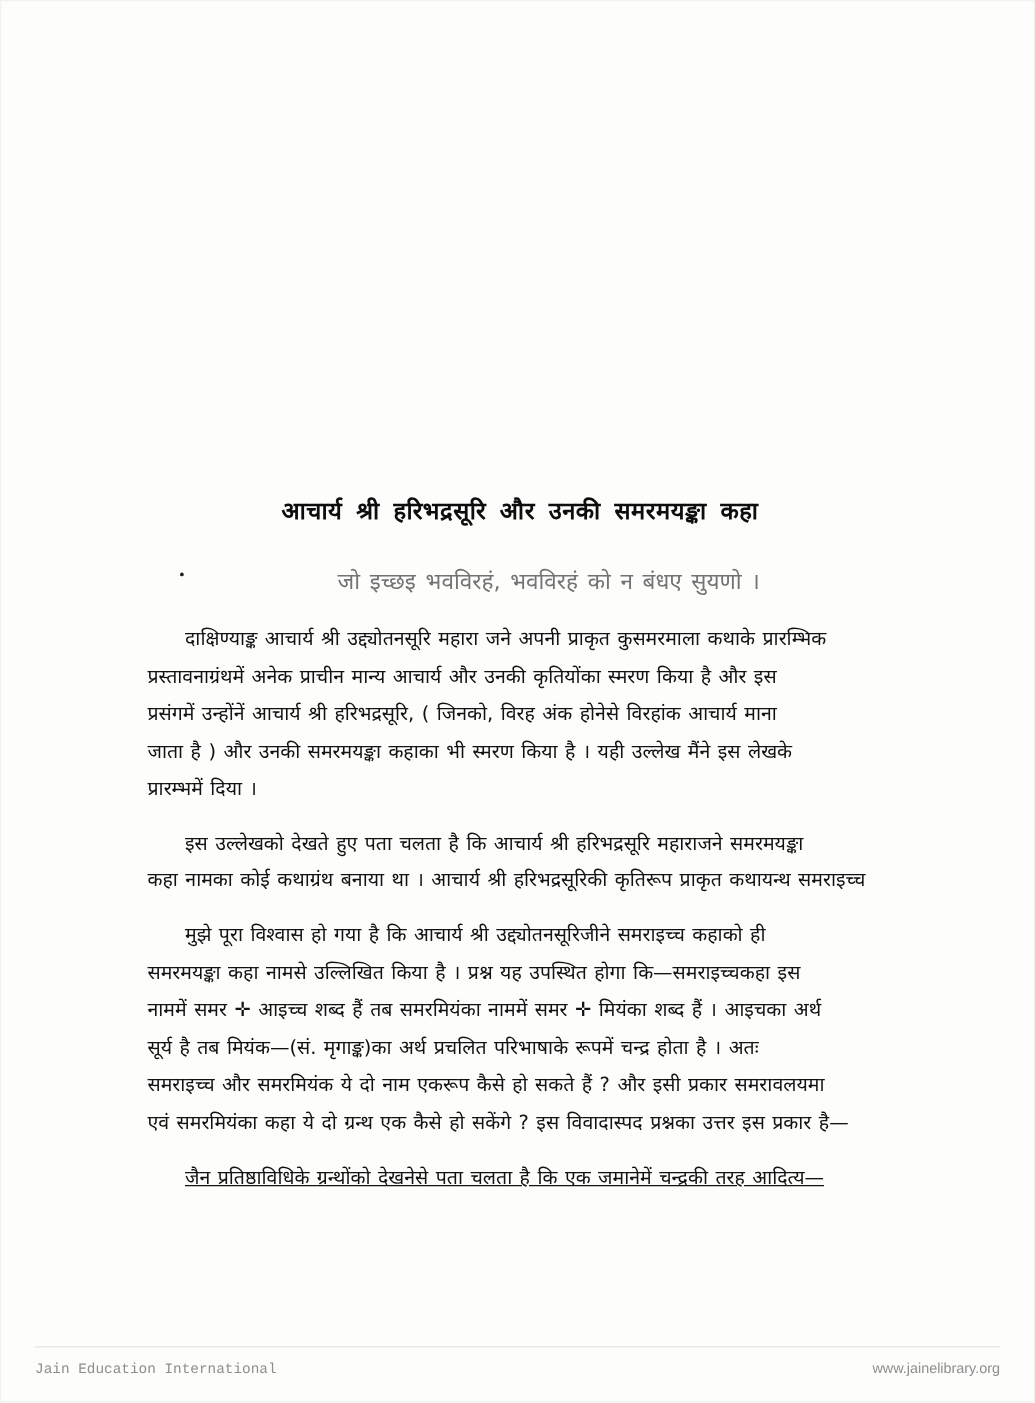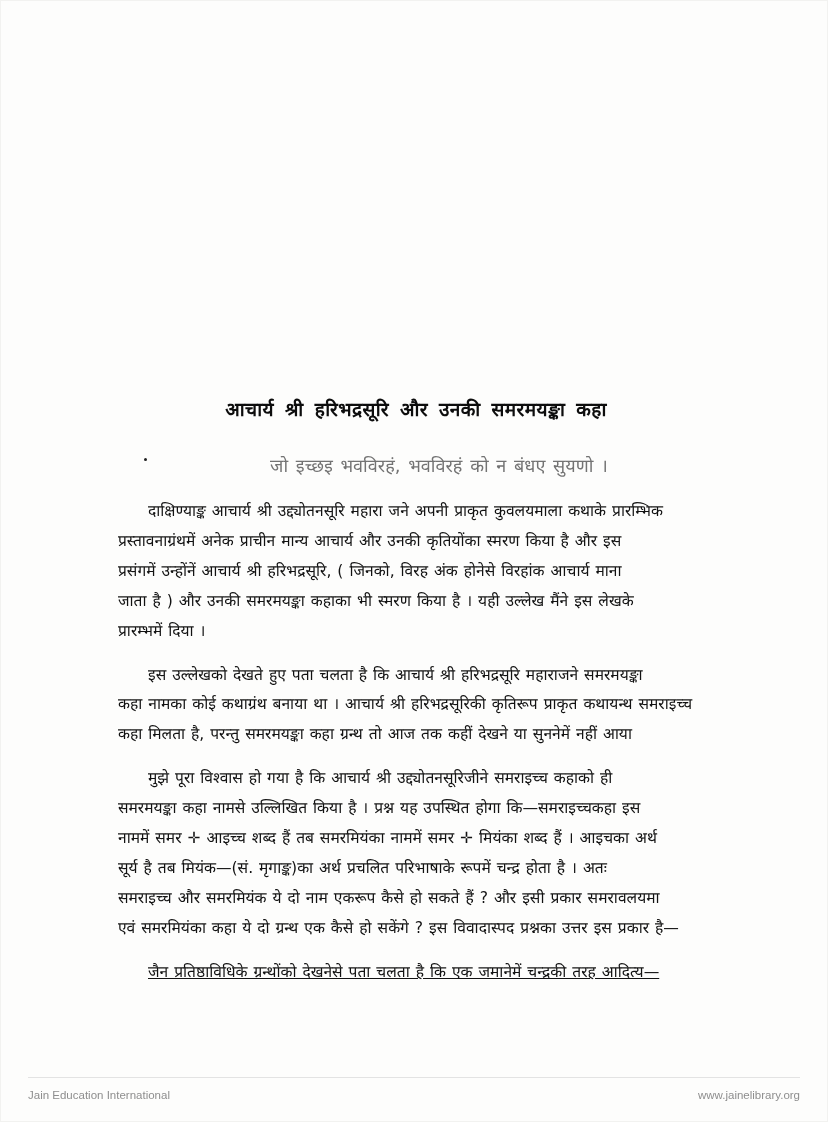--- a/index.html
+++ b/index.html
@@ -107,21 +107,21 @@
     height: 22px;
     padding: 0 28px;
     display: flex;
     align-items: center;
     justify-content: space-between;
     font-family: "Liberation Sans", "DejaVu Sans", sans-serif;
     font-size: 11.5px;
     color: #8e8e8e;
   }
   .footer .center { flex: 1; text-align: center; }
-  .footer .left { width: 210px; text-align: left; }
+  .footer .left { width: 210px; text-align: left; font-family: Liberation Mono, monospace; }
   .footer .right { width: 210px; text-align: right; }
 
   .footer-rule {
     position: absolute;
     left: 28px;
     right: 28px;
     bottom: 44px;
     height: 1px;
     background: #e3e3e3;
   }
@@ -134,31 +134,30 @@
   <div class="content">
 
     <h1 class="doc-title">आचार्य श्री हरिभद्रसूरि और  उनकी  समरमयङ्का कहा</h1>
 
     <div class="verse">
       <span class="bullet"></span>
       <span class="verse-line">जो इच्छइ भवविरहं, भवविरहं को न बंधए सुयणो ।</span>
     </div>
 
     <p class="para">
-      <span class="para-line"><span class="indent"></span><span>दाक्षिण्याङ्क आचार्य श्री उद्द्योतनसूरि महारा जने अपनी प्राकृत कुवलयमाला कथाके प्रारम्भिक</span></span>
+      <span class="para-line"><span class="indent"></span><span>दाक्षिण्याङ्क आचार्य श्री उद्द्योतनसूरि महारा जने अपनी प्राकृत कुसमरमाला कथाके प्रारम्भिक</span></span>
       <span class="para-line">प्रस्तावनाग्रंथमें  अनेक  प्राचीन  मान्य  आचार्य  और  उनकी  कृतियोंका  स्मरण  किया  है  और  इस</span>
       <span class="para-line">प्रसंगमें  उन्होंनें  आचार्य  श्री  हरिभद्रसूरि,   ( जिनको,   विरह  अंक  होनेसे  विरहांक  आचार्य  माना</span>
       <span class="para-line">जाता है )  और उनकी समरमयङ्का कहाका भी स्मरण किया है ।  यही  उल्लेख  मैंने  इस  लेखके</span>
       <span class="para-line">प्रारम्भमें दिया ।</span>
     </p>
 
     <p class="para">
       <span class="para-line"><span class="indent"></span><span>इस उल्लेखको देखते हुए पता चलता है कि आचार्य श्री हरिभद्रसूरि महाराजने समरमयङ्का</span></span>
       <span class="para-line">कहा नामका कोई कथाग्रंथ बनाया था । आचार्य श्री हरिभद्रसूरिकी कृतिरूप प्राकृत कथायन्थ समराइच्च</span>
-      <span class="para-line">कहा मिलता है, परन्तु समरमयङ्का कहा ग्रन्थ तो आज तक कहीं देखने या सुननेमें  नहीं  आया</span>
     </p>
 
     <p class="para">
       <span class="para-line"><span class="indent"></span><span>मुझे पूरा विश्वास  हो गया है  कि  आचार्य  श्री उद्द्योतनसूरिजीने  समराइच्च  कहाको  ही</span></span>
       <span class="para-line">समरमयङ्का कहा नामसे उल्लिखित किया है ।  प्रश्न यह उपस्थित होगा कि—समराइच्चकहा  इस</span>
       <span class="para-line">नाममें समर ✛ आइच्च शब्द हैं तब समरमियंका नाममें समर ✛ मियंका शब्द हैं । आइचका अर्थ</span>
       <span class="para-line">सूर्य है तब मियंक—(सं. मृगाङ्क)का अर्थ प्रचलित परिभाषाके रूपमें चन्द्र होता है । अतः</span>
       <span class="para-line">समराइच्च और समरमियंक ये दो  नाम एकरूप कैसे हो सकते हैं ? और इसी प्रकार समरावलयमा</span>
       <span class="para-line">एवं समरमियंका कहा ये दो ग्रन्थ एक कैसे हो सकेंगे ? इस विवादास्पद प्रश्नका उत्तर इस प्रकार है—</span>
     </p>

